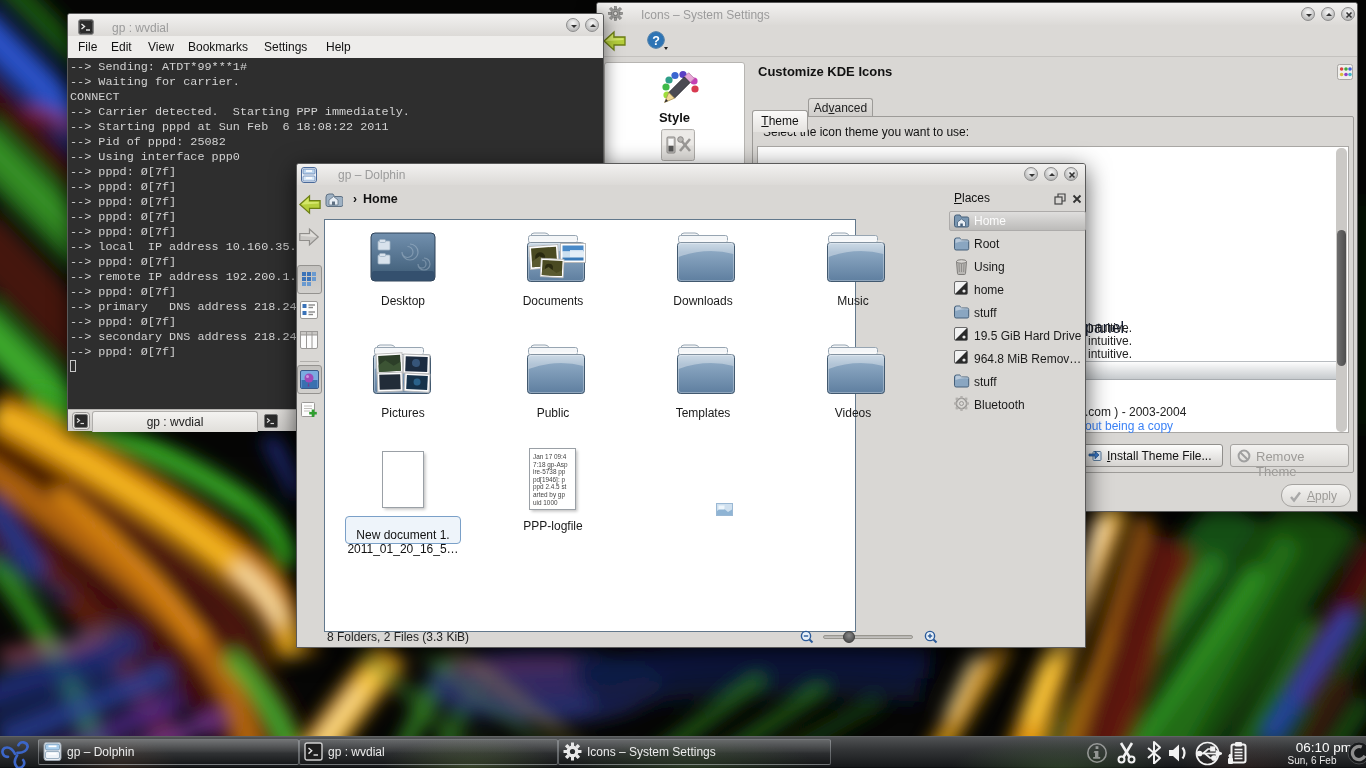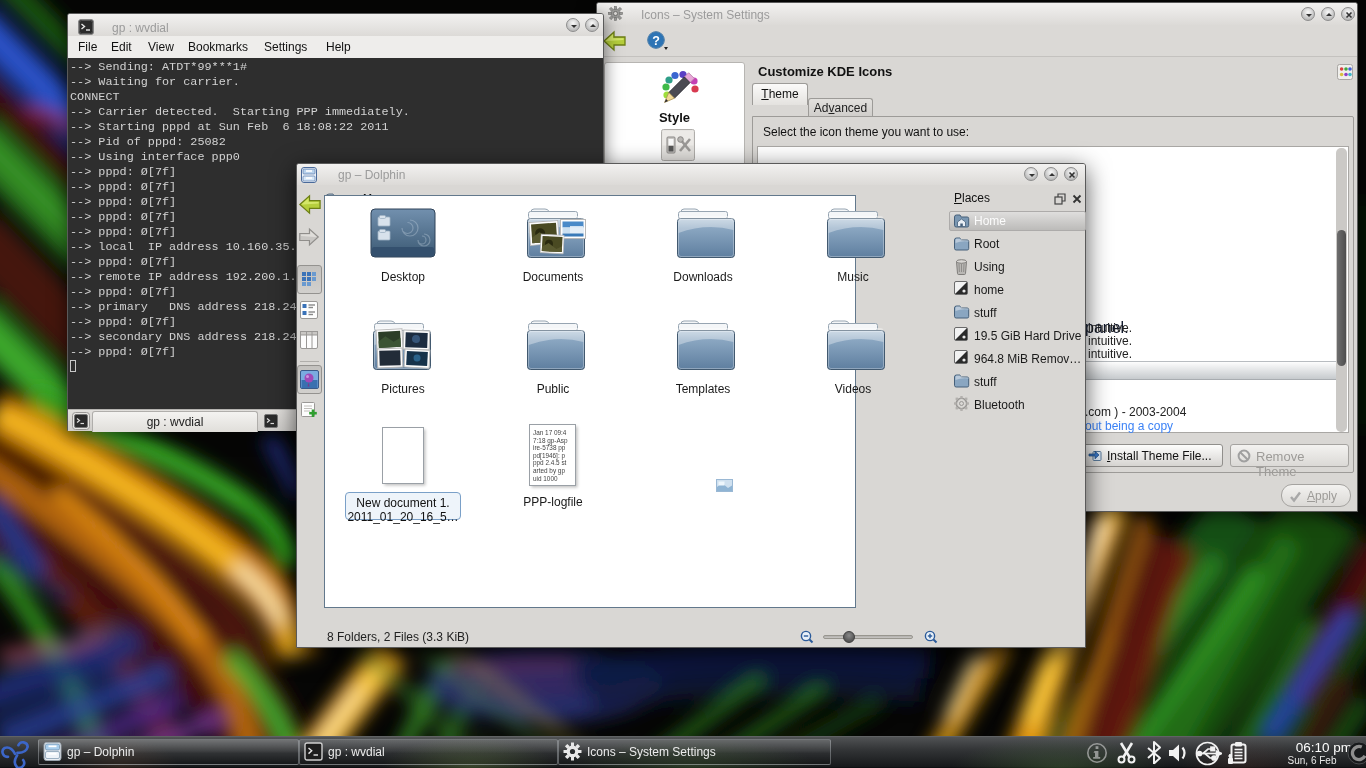--- a/index.html
+++ b/index.html
@@ -271,21 +271,21 @@
   <svg class="abs" style="left:740px;top:61px" width="16" height="16" viewBox="0 0 16 16">
     <rect x="0.5" y="0.5" width="15" height="15" rx="2" fill="#f0efec" stroke="#a8a6a3"></rect>
     <circle cx="4.6" cy="5" r="1.8" fill="#d84040"></circle>
       <circle cx="9" cy="5" r="1.8" fill="#40a840"></circle>
       <circle cx="13" cy="5" r="1.8" fill="#4060d8"></circle>
     <circle cx="4.6" cy="10.5" r="1.8" fill="#d8c040"></circle>
       <circle cx="9" cy="10.5" r="1.8" fill="#9040c8"></circle>
       <circle cx="13" cy="10.5" r="1.8" fill="#40b8c8"></circle>
   </svg>
 
-  <div class="abs" style="left:155px;top:80px;width:56px;height:22px;background:linear-gradient(#fbfaf9,#e4e2df);border:1px solid #9d9b98;border-bottom:none;border-radius:3px 3px 0 0;font-size:12px;color:#111;text-align:center;padding-top:3px;z-index:2;"><u>T</u>heme</div>
+  <div class="abs" style="left:155px;top:107px;width:56px;height:22px;background:linear-gradient(#fbfaf9,#e4e2df);border:1px solid #9d9b98;border-bottom:none;border-radius:3px 3px 0 0;font-size:12px;color:#111;text-align:center;padding-top:3px;z-index:2;"><u>T</u>heme</div>
   <div class="abs" style="left:211px;top:95px;width:65px;height:19px;background:linear-gradient(#e2e0dd,#cfcdca);border:1px solid #9d9b98;border-bottom:none;border-radius:3px 3px 0 0;font-size:12px;color:#222;text-align:center;padding-top:2px;">Ad<u>v</u>anced</div>
   <div class="abs" style="left:155px;top:113px;width:602px;height:357px;border:1px solid #9d9b98;border-radius:0 2px 2px 2px;"></div>
   <div class="abs" style="left:166px;top:122px;font-size:12px;color:#111;">Select the icon theme you want to use:</div>
 
   <div class="abs" style="left:160px;top:143px;width:592px;height:287px;background:#fff;border:1px solid #a9a7a4;">
     <div class="abs" style="left:327px;top:156px;font-size:16px;color:#0f172a;white-space:nowrap;margin-top:16px;">panel.</div>
     <div class="abs" style="left:330px;top:174px;font-size:12px;color:#222;white-space:nowrap;">intuitive.</div>
     <div class="abs" style="left:330px;top:187px;font-size:12px;color:#222;white-space:nowrap;">intuitive.</div>
     <div class="abs" style="left:330px;top:200px;font-size:12px;color:#222;white-space:nowrap;">intuitive.</div>
     <div class="abs" style="left:1px;top:214px;width:578px;height:19px;background:linear-gradient(#fdfdfd,#c6cacd);border-top:1px solid #b8bcc0;border-bottom:1px solid #a8acb0;"></div>
@@ -435,21 +435,21 @@
         <line x1="4" y1="6" x2="12" y2="6"></line>
         <line x1="4" y1="8.5" x2="12" y2="8.5"></line>
         <line x1="4" y1="11" x2="10" y2="11"></line>
       </g>
     <g stroke="#2f9e2f" stroke-width="2.6">
         <line x1="13" y1="9.5" x2="13" y2="17"></line>
         <line x1="9.2" y1="13.2" x2="16.8" y2="13.2"></line>
       </g>
   </svg>
 
-  <div class="abs" style="left:27px;top:31px;width:532px;height:413px;background:#fff;border:1px solid #62788c;">
+  <div class="abs" style="left:27px;top:55px;width:532px;height:413px;background:#fff;border:1px solid #62788c;">
 
     <svg class="abs" style="left:45px;top:12px" width="66" height="50" viewBox="0 0 66 50">
       <rect x="1" y="1" width="64" height="48" rx="4" fill="url(#dgrad)" stroke="#2e4258"></rect>
       <rect x="2" y="39" width="62" height="9" rx="2" fill="#34506e"></rect>
       <g stroke="#cfdce8" stroke-width="1.2" fill="none" opacity=".33">
         <path d="M40 12 a8 8 0 1 1 -8 8 a5.5 5.5 0 1 0 5.5 -5.5"></path>
         <path d="M54 26 a6 6 0 1 1 -6 6 a4 4 0 1 0 4 -4"></path>
       </g>
       <g fill="#d8e2ec" stroke="#9fb2c4" stroke-width=".8">
         <rect x="8" y="9" width="12" height="9" rx="1"></rect>
@@ -513,21 +513,21 @@
       </svg>
     <svg class="abs" style="left:499px;top:123px" width="64" height="52" viewBox="0 0 64 52">
         <use href="#fold"></use>
       </svg>
     <div class="lbl" style="left:18px;top:186px;text-align:center;">Pictures</div>
     <div class="lbl" style="left:168px;top:186px;">Public</div>
     <div class="lbl" style="left:318px;top:186px;">Templates</div>
     <div class="lbl" style="left:468px;top:186px;">Videos</div>
 
     <div class="abs" style="left:57px;top:231px;width:42px;height:57px;background:#fff;border:1px solid #9aa0a6;box-shadow:1.5px 1.5px 3px rgba(0,0,0,.25);"></div>
-    <div class="abs" style="left:20px;top:296px;width:116px;height:28px;background:#eef4fa;border:1px solid #7aa0c8;border-radius:4px;font-size:12px;color:#111;text-align:center;line-height:13.5px;padding-top:4px;">New document 1.<br>2011_01_20_16_5…</div>
+    <div class="abs" style="left:20px;top:296px;width:116px;height:28px;background:#eef4fa;border:1px solid #7aa0c8;border-radius:4px;font-size:12px;color:#111;text-align:center;line-height:13.5px;padding-top:12px;">New document 1.<br>2011_01_20_16_5…</div>
     <div class="abs" style="left:204px;top:228px;width:47px;height:62px;background:#fff;border:1px solid #9aa0a6;box-shadow:1.5px 1.5px 3px rgba(0,0,0,.25);overflow:hidden;font-size:6.4px;line-height:7.6px;color:#444;padding:4px 0 0 3px;">Jan 17 09:4<br>7:18 gp-Asp<br>ire-5738 pp<br>pd[1946]: p<br>ppd 2.4.5 st<br>arted by gp<br>uid 1000</div>
     <div class="lbl" style="left:168px;top:299px;">PPP-logfile</div>
     <svg class="abs" style="left:391px;top:283px" width="17" height="13" viewBox="0 0 17 13">
       <rect x="0.5" y="0.5" width="16" height="12" fill="#cfe0ef" stroke="#9ab8d4"></rect>
       <path d="M1 8 l5 -4 6 5 4 -2.5 V12 H1 Z" fill="#8fb4d4"></path>
       <rect x="2.5" y="2.5" width="6" height="4" fill="#eef6fc"></rect>
     </svg>
   </div>
 
   <div class="abs" style="left:657px;top:27px;font-size:12px;color:#111;"><u>P</u>laces</div>

